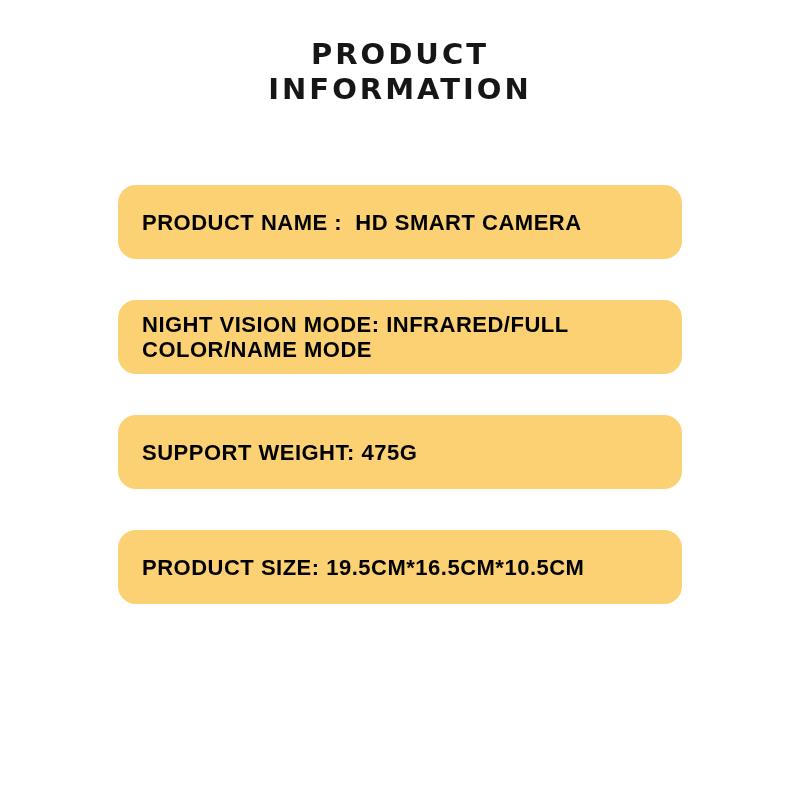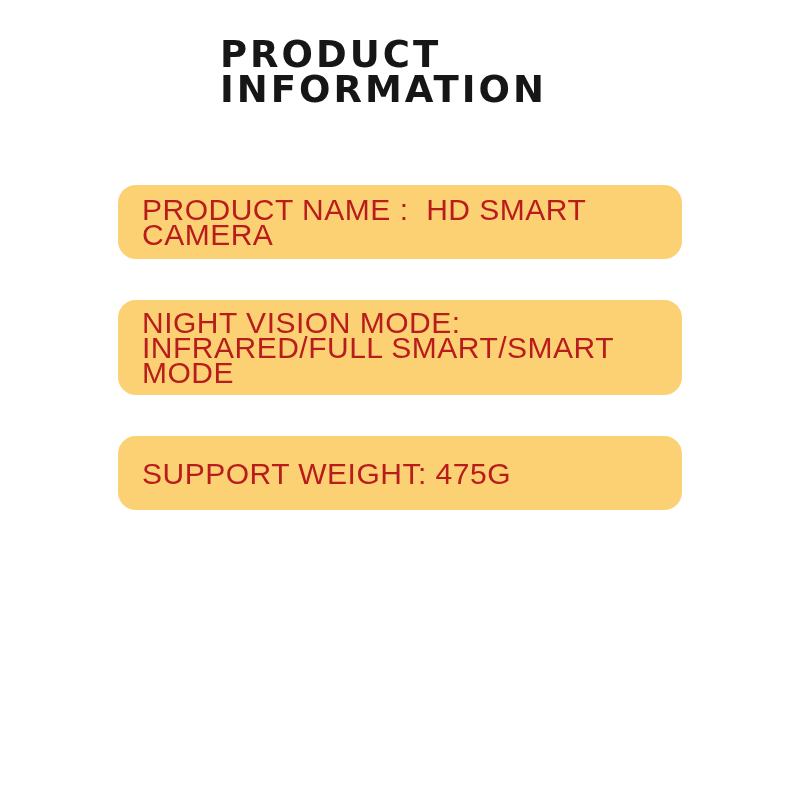--- a/index.html
+++ b/index.html
@@ -15,24 +15,24 @@
     width: 800px;
     height: 800px;
     background: #ffffff;
     position: relative;
   }
 
   .title {
     padding-top: 37px;
     max-width: 360px;
     margin: 0 auto;
-    text-align: left;
+    text-align: center;
     font-family: "DejaVu Sans", sans-serif;
     font-weight: bold;
-    font-size: 37px;
+    font-size: 29px;
     line-height: 35px;
     letter-spacing: 3px;
     color: #161616;
   }
 
   .spec-list {
     width: 564px;
     margin: 78px auto 0 auto;
     display: flex;
     flex-direction: column;
@@ -43,46 +43,49 @@
     min-height: 74px;
     background: #FBD173;
     border-radius: 18px;
     display: flex;
     align-items: center;
     padding: 10px 24px;
   }
 
   .spec-label {
     font-family: "Liberation Sans", sans-serif;
-    font-weight: normal;
-    font-size: 30px;
+    font-weight: bold;
+    font-size: 22px;
     line-height: 25px;
     letter-spacing: 0.5px;
-    color: #b91c1c;
+    color: #000000;
     white-space: pre-wrap;
   }
 </style>
 </head>
 <body>
 
 <div class="page">
 
   <h1 class="title">PRODUCT INFORMATION</h1>
 
   <div class="spec-list">
 
     <div class="spec-row">
       <span class="spec-label">PRODUCT NAME :  HD SMART CAMERA</span>
     </div>
 
     <div class="spec-row">
-      <span class="spec-label">NIGHT VISION MODE: INFRARED/FULL SMART/SMART MODE</span>
+      <span class="spec-label">NIGHT VISION MODE: INFRARED/FULL COLOR/NAME MODE</span>
     </div>
 
 
     <div class="spec-row">
       <span class="spec-label">SUPPORT WEIGHT: 475G</span>
     </div>
 
+    <div class="spec-row">
+      <span class="spec-label">PRODUCT SIZE: 19.5CM*16.5CM*10.5CM</span>
+    </div>
 
   </div>
 
 </div>
 
 </body></html>

